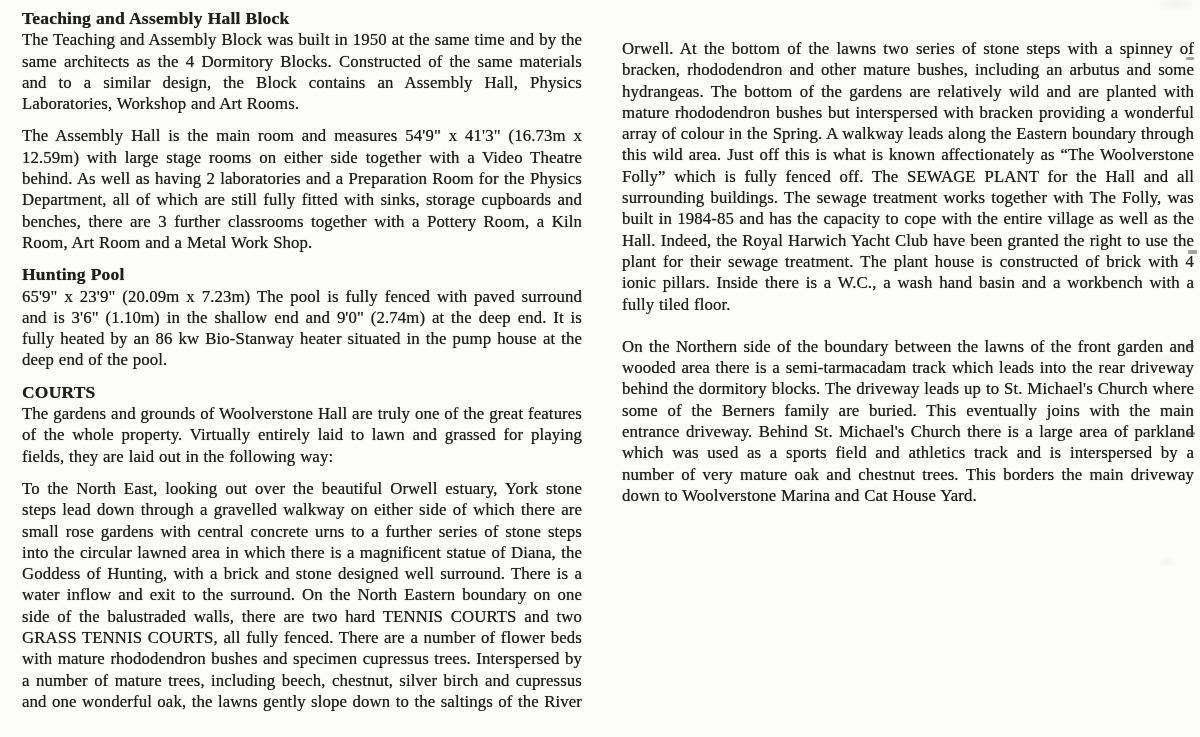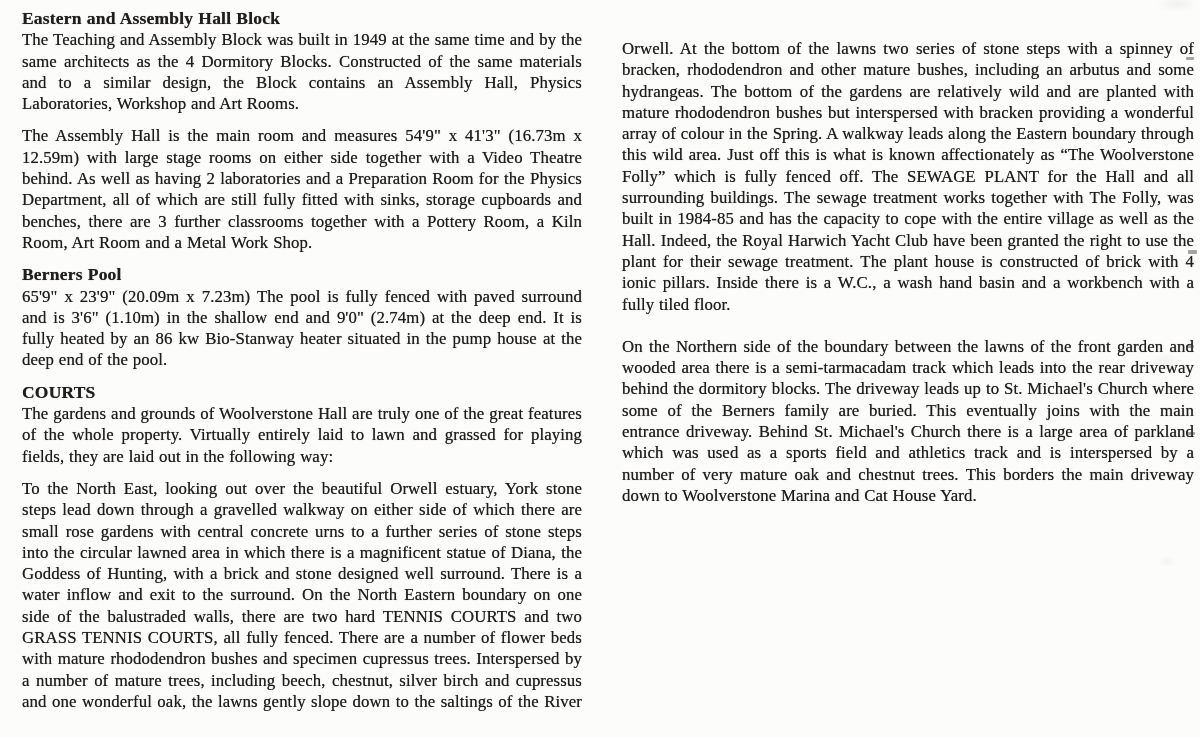--- a/index.html
+++ b/index.html
@@ -62,24 +62,24 @@
     border-radius: 1px;
     pointer-events: none;
   }
 </style>
 </head>
 <body style="background: rgb(252, 252, 250);">
 
 <div class="page">
 
   <div class="col col-left" style="color: rgb(31, 30, 28);">
-    <h2>Eastern and Assembly Hall Block</h2>
-    <p>The Teaching and Assembly Block was built in 1949 at the same time and by the same architects as the 4 Dormitory Blocks. Constructed of the same materials and to a similar design, the Block contains an Assembly Hall, Physics Laboratories, Workshop and Art Rooms.</p>
+    <h2>Teaching and Assembly Hall Block</h2>
+    <p>The Teaching and Assembly Block was built in 1950 at the same time and by the same architects as the 4 Dormitory Blocks. Constructed of the same materials and to a similar design, the Block contains an Assembly Hall, Physics Laboratories, Workshop and Art Rooms.</p>
     <p>The Assembly Hall is the main room and measures 54'9" x 41'3" (16.73m x 12.59m) with large stage rooms on either side together with a Video Theatre behind. As well as having 2 laboratories and a Preparation Room for the Physics Department, all of which are still fully fitted with sinks, storage cupboards and benches, there are 3 further classrooms together with a Pottery Room, a Kiln Room, Art Room and a Metal Work Shop.</p>
-    <h2>Berners Pool</h2>
+    <h2>Hunting Pool</h2>
     <p>65'9" x 23'9" (20.09m x 7.23m) The pool is fully fenced with paved surround and is 3'6" (1.10m) in the shallow end and 9'0" (2.74m) at the deep end. It is fully heated by an 86 kw Bio-Stanway heater situated in the pump house at the deep end of the pool.</p>
     <h2>COURTS</h2>
     <p>The gardens and grounds of Woolverstone Hall are truly one of the great features of the whole property. Virtually entirely laid to lawn and grassed for playing fields, they are laid out in the following way:</p>
     <p class="continued">To the North East, looking out over the beautiful Orwell estuary, York stone steps lead down through a gravelled walkway on either side of which there are small rose gardens with central concrete urns to a further series of stone steps into the circular lawned area in which there is a magnificent statue of Diana, the Goddess of Hunting, with a brick and stone designed well surround. There is a water inflow and exit to the surround. On the North Eastern boundary on one side of the balustraded walls, there are two hard TENNIS COURTS and two GRASS TENNIS COURTS, all fully fenced. There are a number of flower beds with mature rhododendron bushes and specimen cupressus trees. Interspersed by a number of mature trees, including beech, chestnut, silver birch and cupressus and one wonderful oak, the lawns gently slope down to the saltings of the River</p>
   </div>
 
   <div class="col col-right" style="color: rgb(31, 30, 28);">
     <p class="gap-lg">Orwell. At the bottom of the lawns two series of stone steps with a spinney of bracken, rhododendron and other mature bushes, including an arbutus and some hydrangeas. The bottom of the gardens are relatively wild and are planted with mature rhododendron bushes but interspersed with bracken providing a wonderful array of colour in the Spring. A walkway leads along the Eastern boundary through this wild area. Just off this is what is known affectionately as “The Woolverstone Folly” which is fully fenced off. The SEWAGE PLANT for the Hall and all surrounding buildings. The sewage treatment works together with The Folly, was built in 1984-85 and has the capacity to cope with the entire village as well as the Hall. Indeed, the Royal Harwich Yacht Club have been granted the right to use the plant for their sewage treatment. The plant house is constructed of brick with 4 ionic pillars. Inside there is a W.C., a wash hand basin and a workbench with a fully tiled floor.</p>
     <p>On the Northern side of the boundary between the lawns of the front garden and wooded area there is a semi-tarmacadam track which leads into the rear driveway behind the dormitory blocks. The driveway leads up to St. Michael's Church where some of the Berners family are buried. This eventually joins with the main entrance driveway. Behind St. Michael's Church there is a large area of parkland which was used as a sports field and athletics track and is interspersed by a number of very mature oak and chestnut trees. This borders the main driveway down to Woolverstone Marina and Cat House Yard.</p>
   </div>

